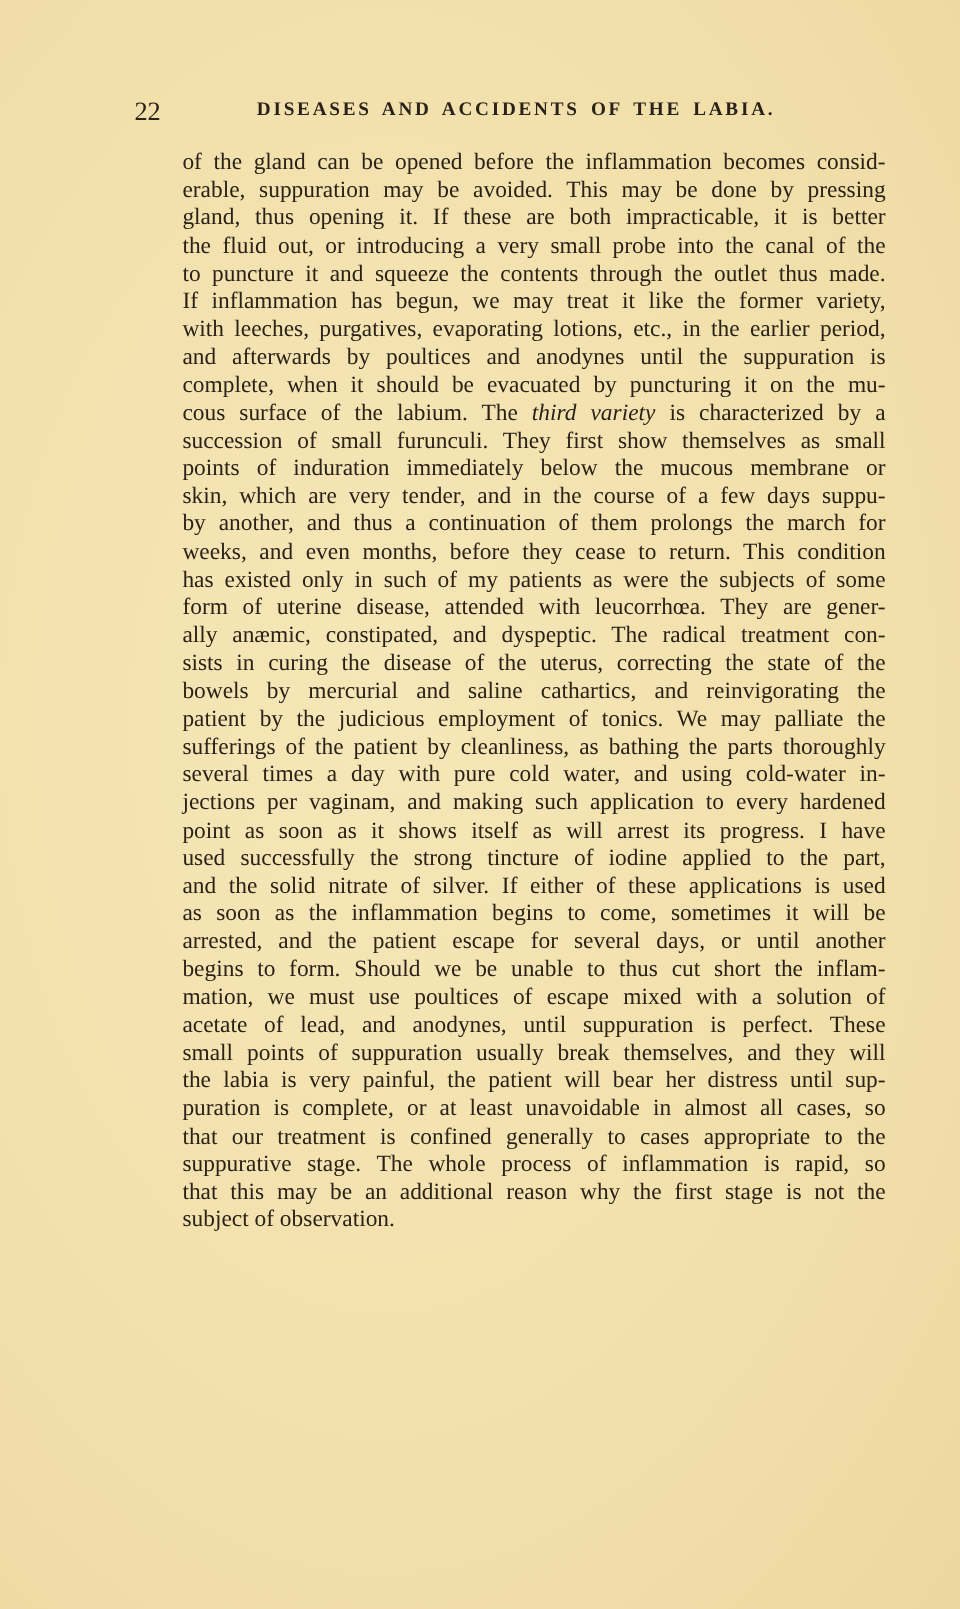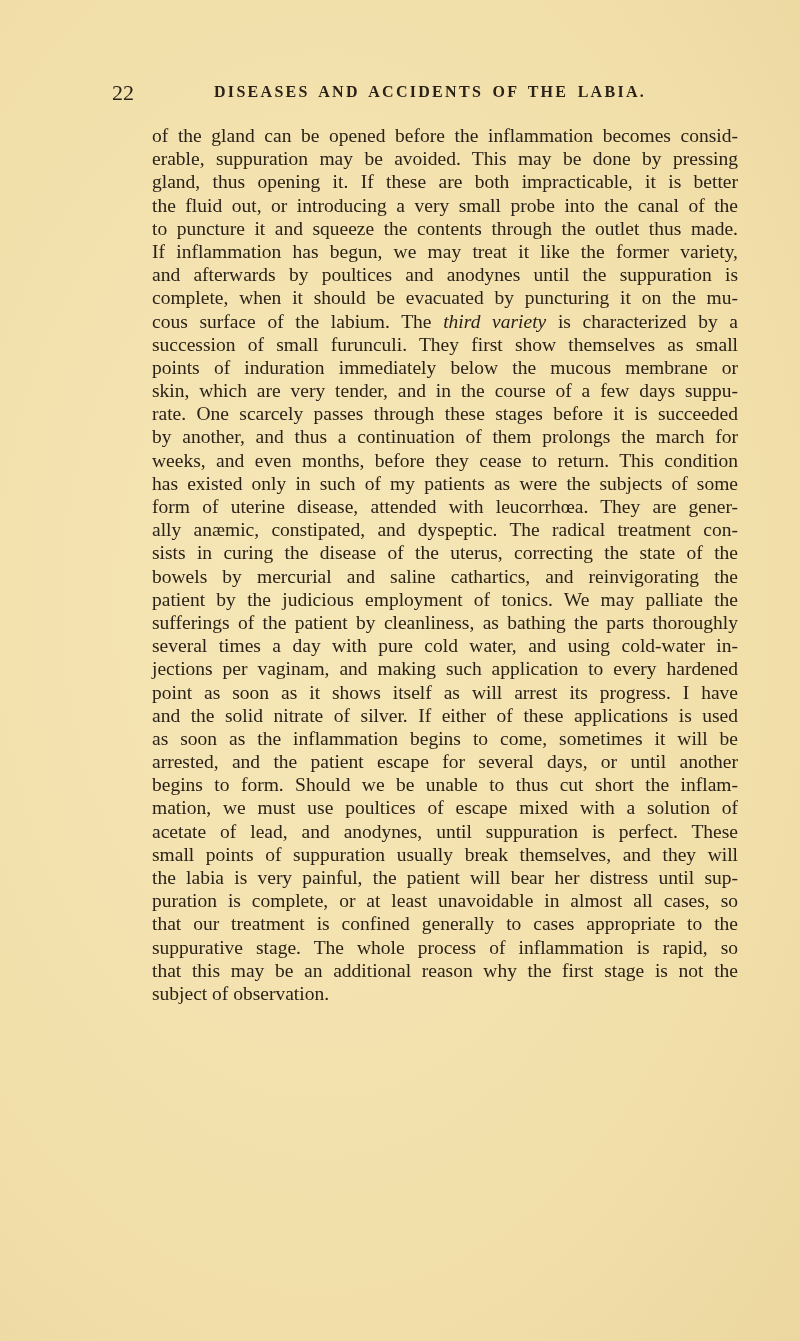--- a/index.html
+++ b/index.html
@@ -78,39 +78,40 @@
     <span class="head-title">DISEASES AND ACCIDENTS OF THE LABIA.</span>
   </div>
 
   <div class="body-text">
     <span class="line">of the gland can be opened before the inflammation becomes consid-</span>
     <span class="line">erable, suppuration may be avoided.  This may be done by pressing</span>
     <span class="line">gland, thus opening it.  If these are both impracticable, it is better</span>
     <span class="line">the fluid out, or introducing a very small probe into the canal of the</span>
     <span class="line">to puncture it and squeeze the contents through the outlet thus made.</span>
     <span class="line">If inflammation has begun, we may treat it like the former variety,</span>
+    <span class="line">with leeches, purgatives, evaporating lotions, etc., in the earlier period,</span>
     <span class="line">and afterwards by poultices and anodynes until the suppuration is</span>
     <span class="line">complete, when it should be evacuated by puncturing it on the mu-</span>
     <span class="line"><span>cous surface of the labium.  The </span><em>third variety</em><span> is characterized by a</span></span>
     <span class="line">succession of small furunculi.  They first show themselves as small</span>
     <span class="line">points of induration immediately below the mucous membrane or</span>
     <span class="line">skin, which are very tender, and in the course of a few days suppu-</span>
-    <span class="line">rate.  One scarcely passes through these stages before it is succeeded</span>
     <span class="line">by another, and thus a continuation of them prolongs the march for</span>
     <span class="line">weeks, and even months, before they cease to return.  This condition</span>
     <span class="line">has existed only in such of my patients as were the subjects of some</span>
     <span class="line">form of uterine disease, attended with leucorrhœa.  They are gener-</span>
     <span class="line">ally anæmic, constipated, and dyspeptic.  The radical treatment con-</span>
     <span class="line">sists in curing the disease of the uterus, correcting the state of the</span>
     <span class="line">bowels by mercurial and saline cathartics, and reinvigorating the</span>
     <span class="line">patient by the judicious employment of tonics.  We may palliate the</span>
     <span class="line">sufferings of the patient by cleanliness, as bathing the parts thoroughly</span>
     <span class="line">several times a day with pure cold water, and using cold-water in-</span>
     <span class="line">jections per vaginam, and making such application to every hardened</span>
     <span class="line">point as soon as it shows itself as will arrest its progress.  I have</span>
+    <span class="line">used successfully the strong tincture of iodine applied to the part,</span>
     <span class="line">and the solid nitrate of silver.  If either of these applications is used</span>
     <span class="line">as soon as the inflammation begins to come, sometimes it will be</span>
     <span class="line">arrested, and the patient escape for several days, or until another</span>
     <span class="line">begins to form.  Should we be unable to thus cut short the inflam-</span>
     <span class="line">mation, we must use poultices of escape mixed with a solution of</span>
     <span class="line">acetate of lead, and anodynes, until suppuration is perfect.  These</span>
     <span class="line">small points of suppuration usually break themselves, and they will</span>
     <span class="line">the labia is very painful, the patient will bear her distress until sup-</span>
     <span class="line">puration is complete, or at least unavoidable in almost all cases, so</span>
     <span class="line">that our treatment is confined generally to cases appropriate to the</span>

